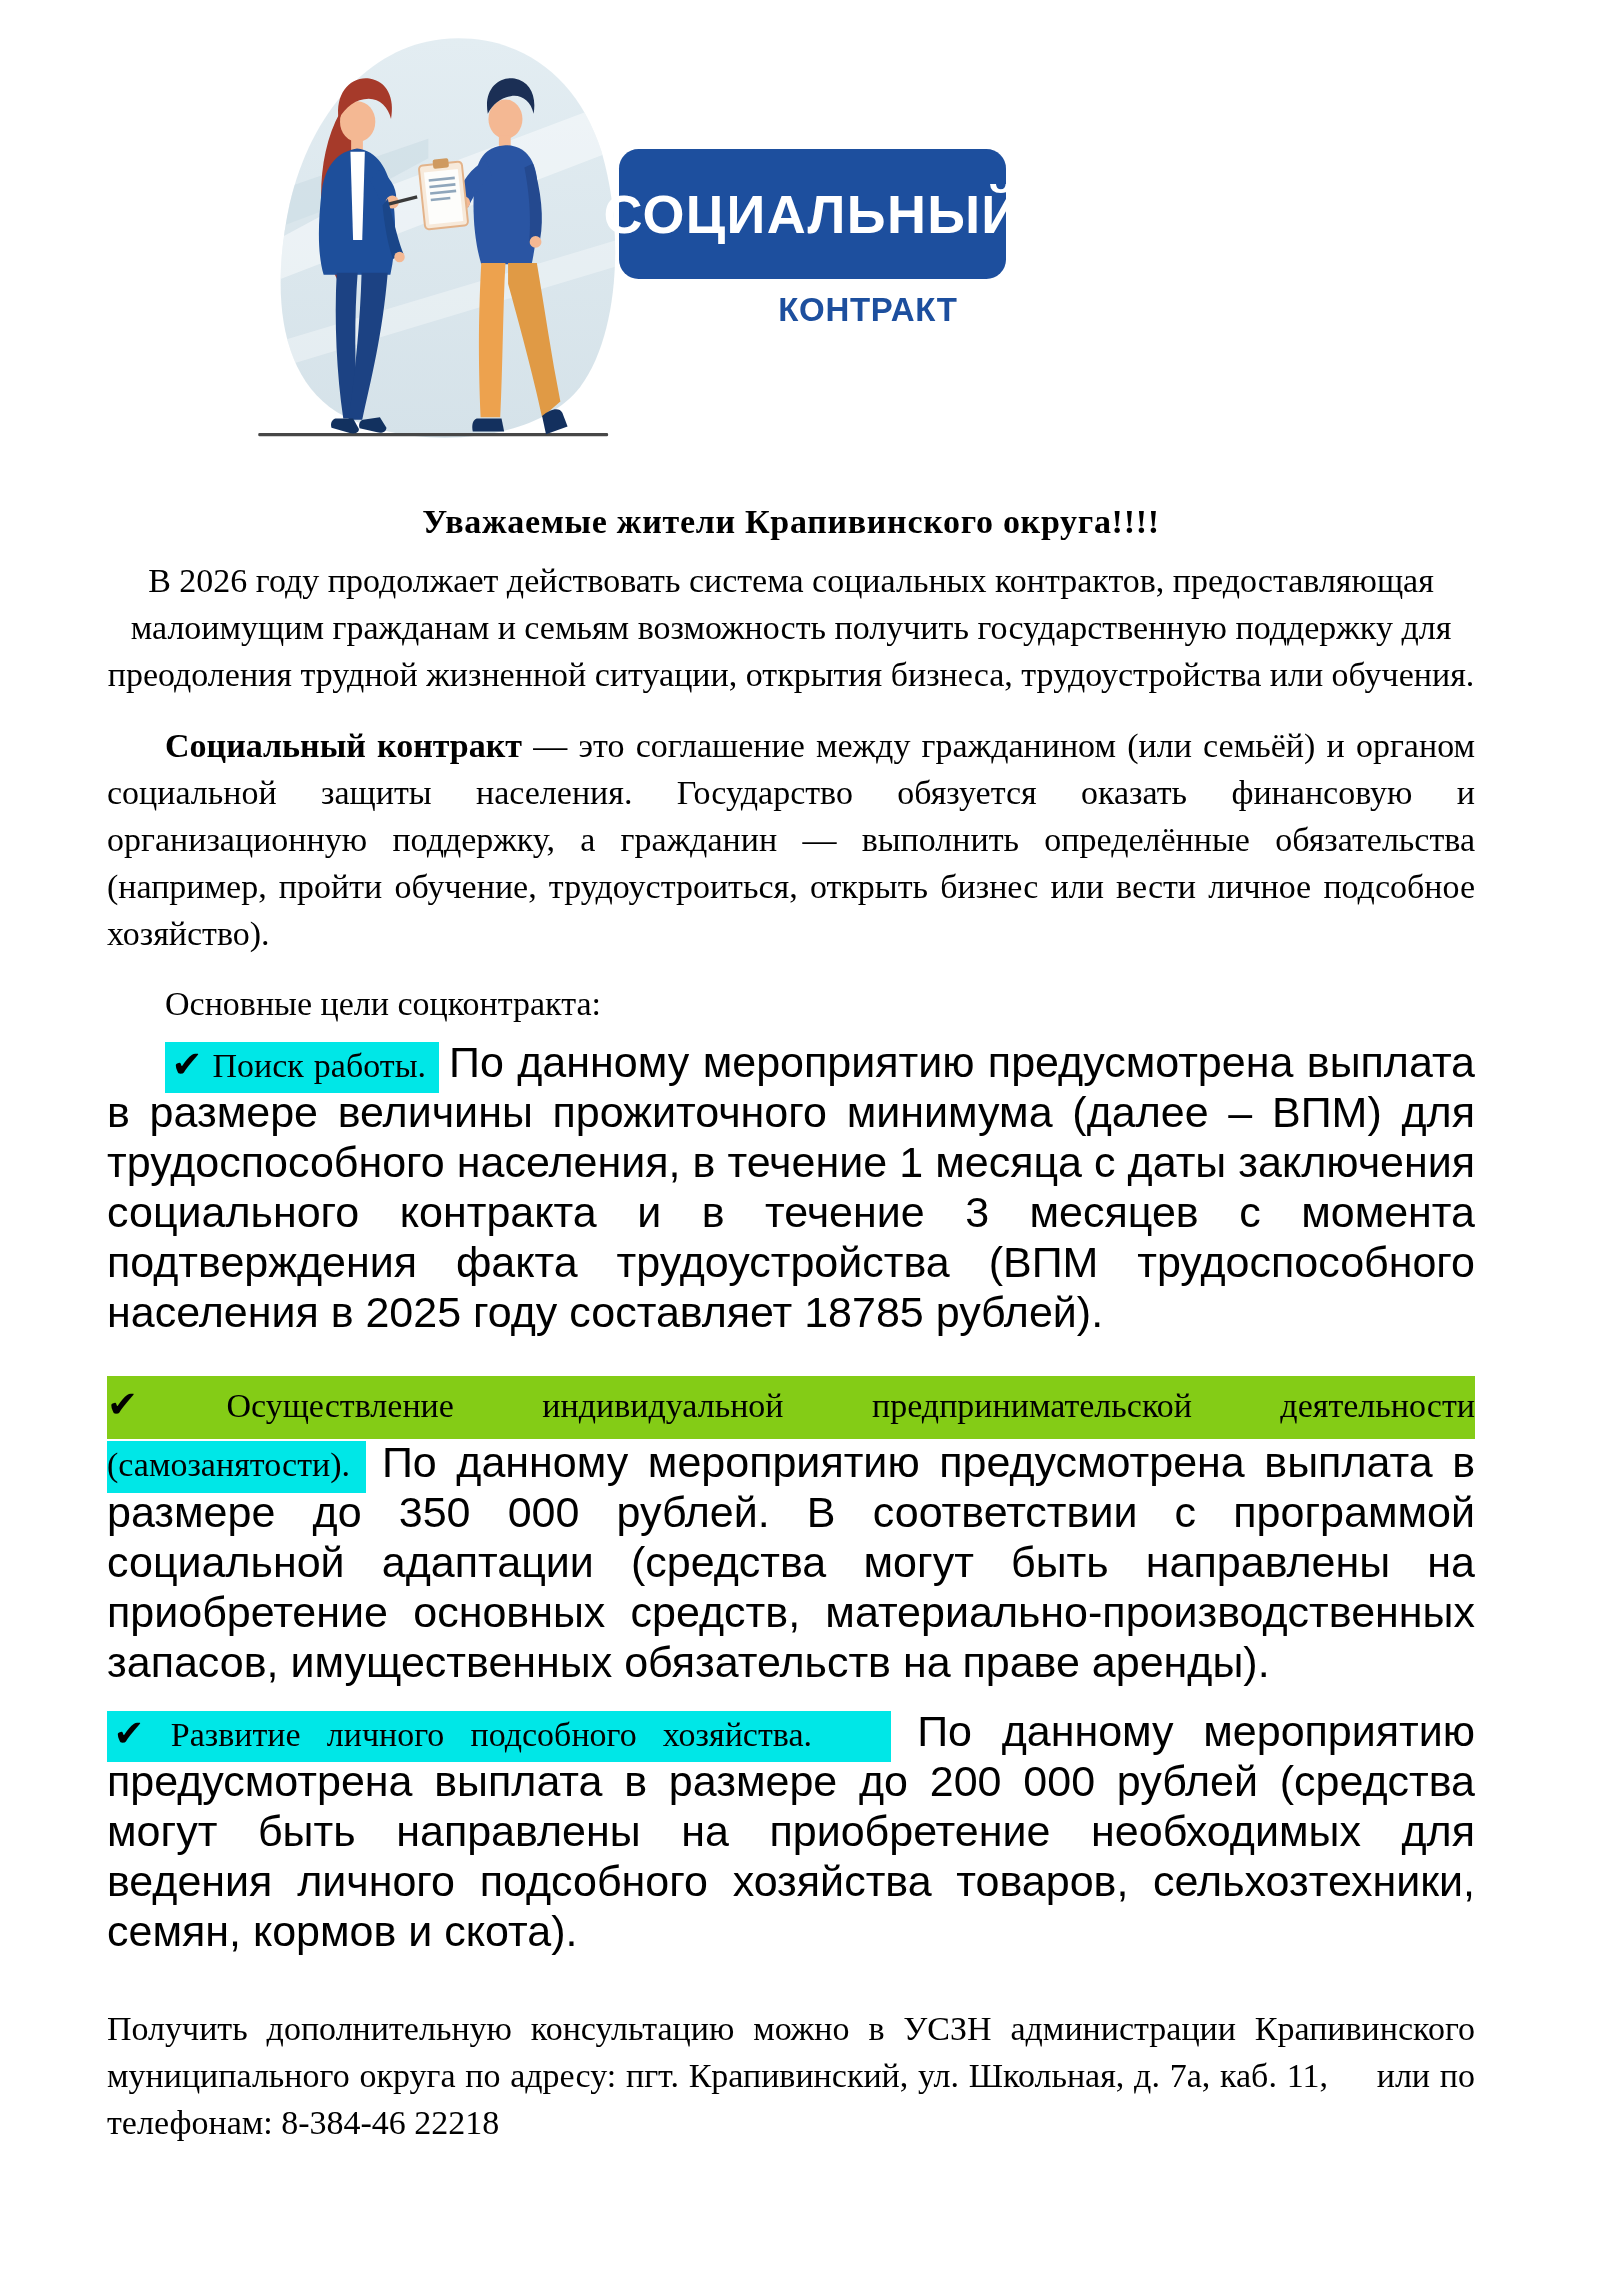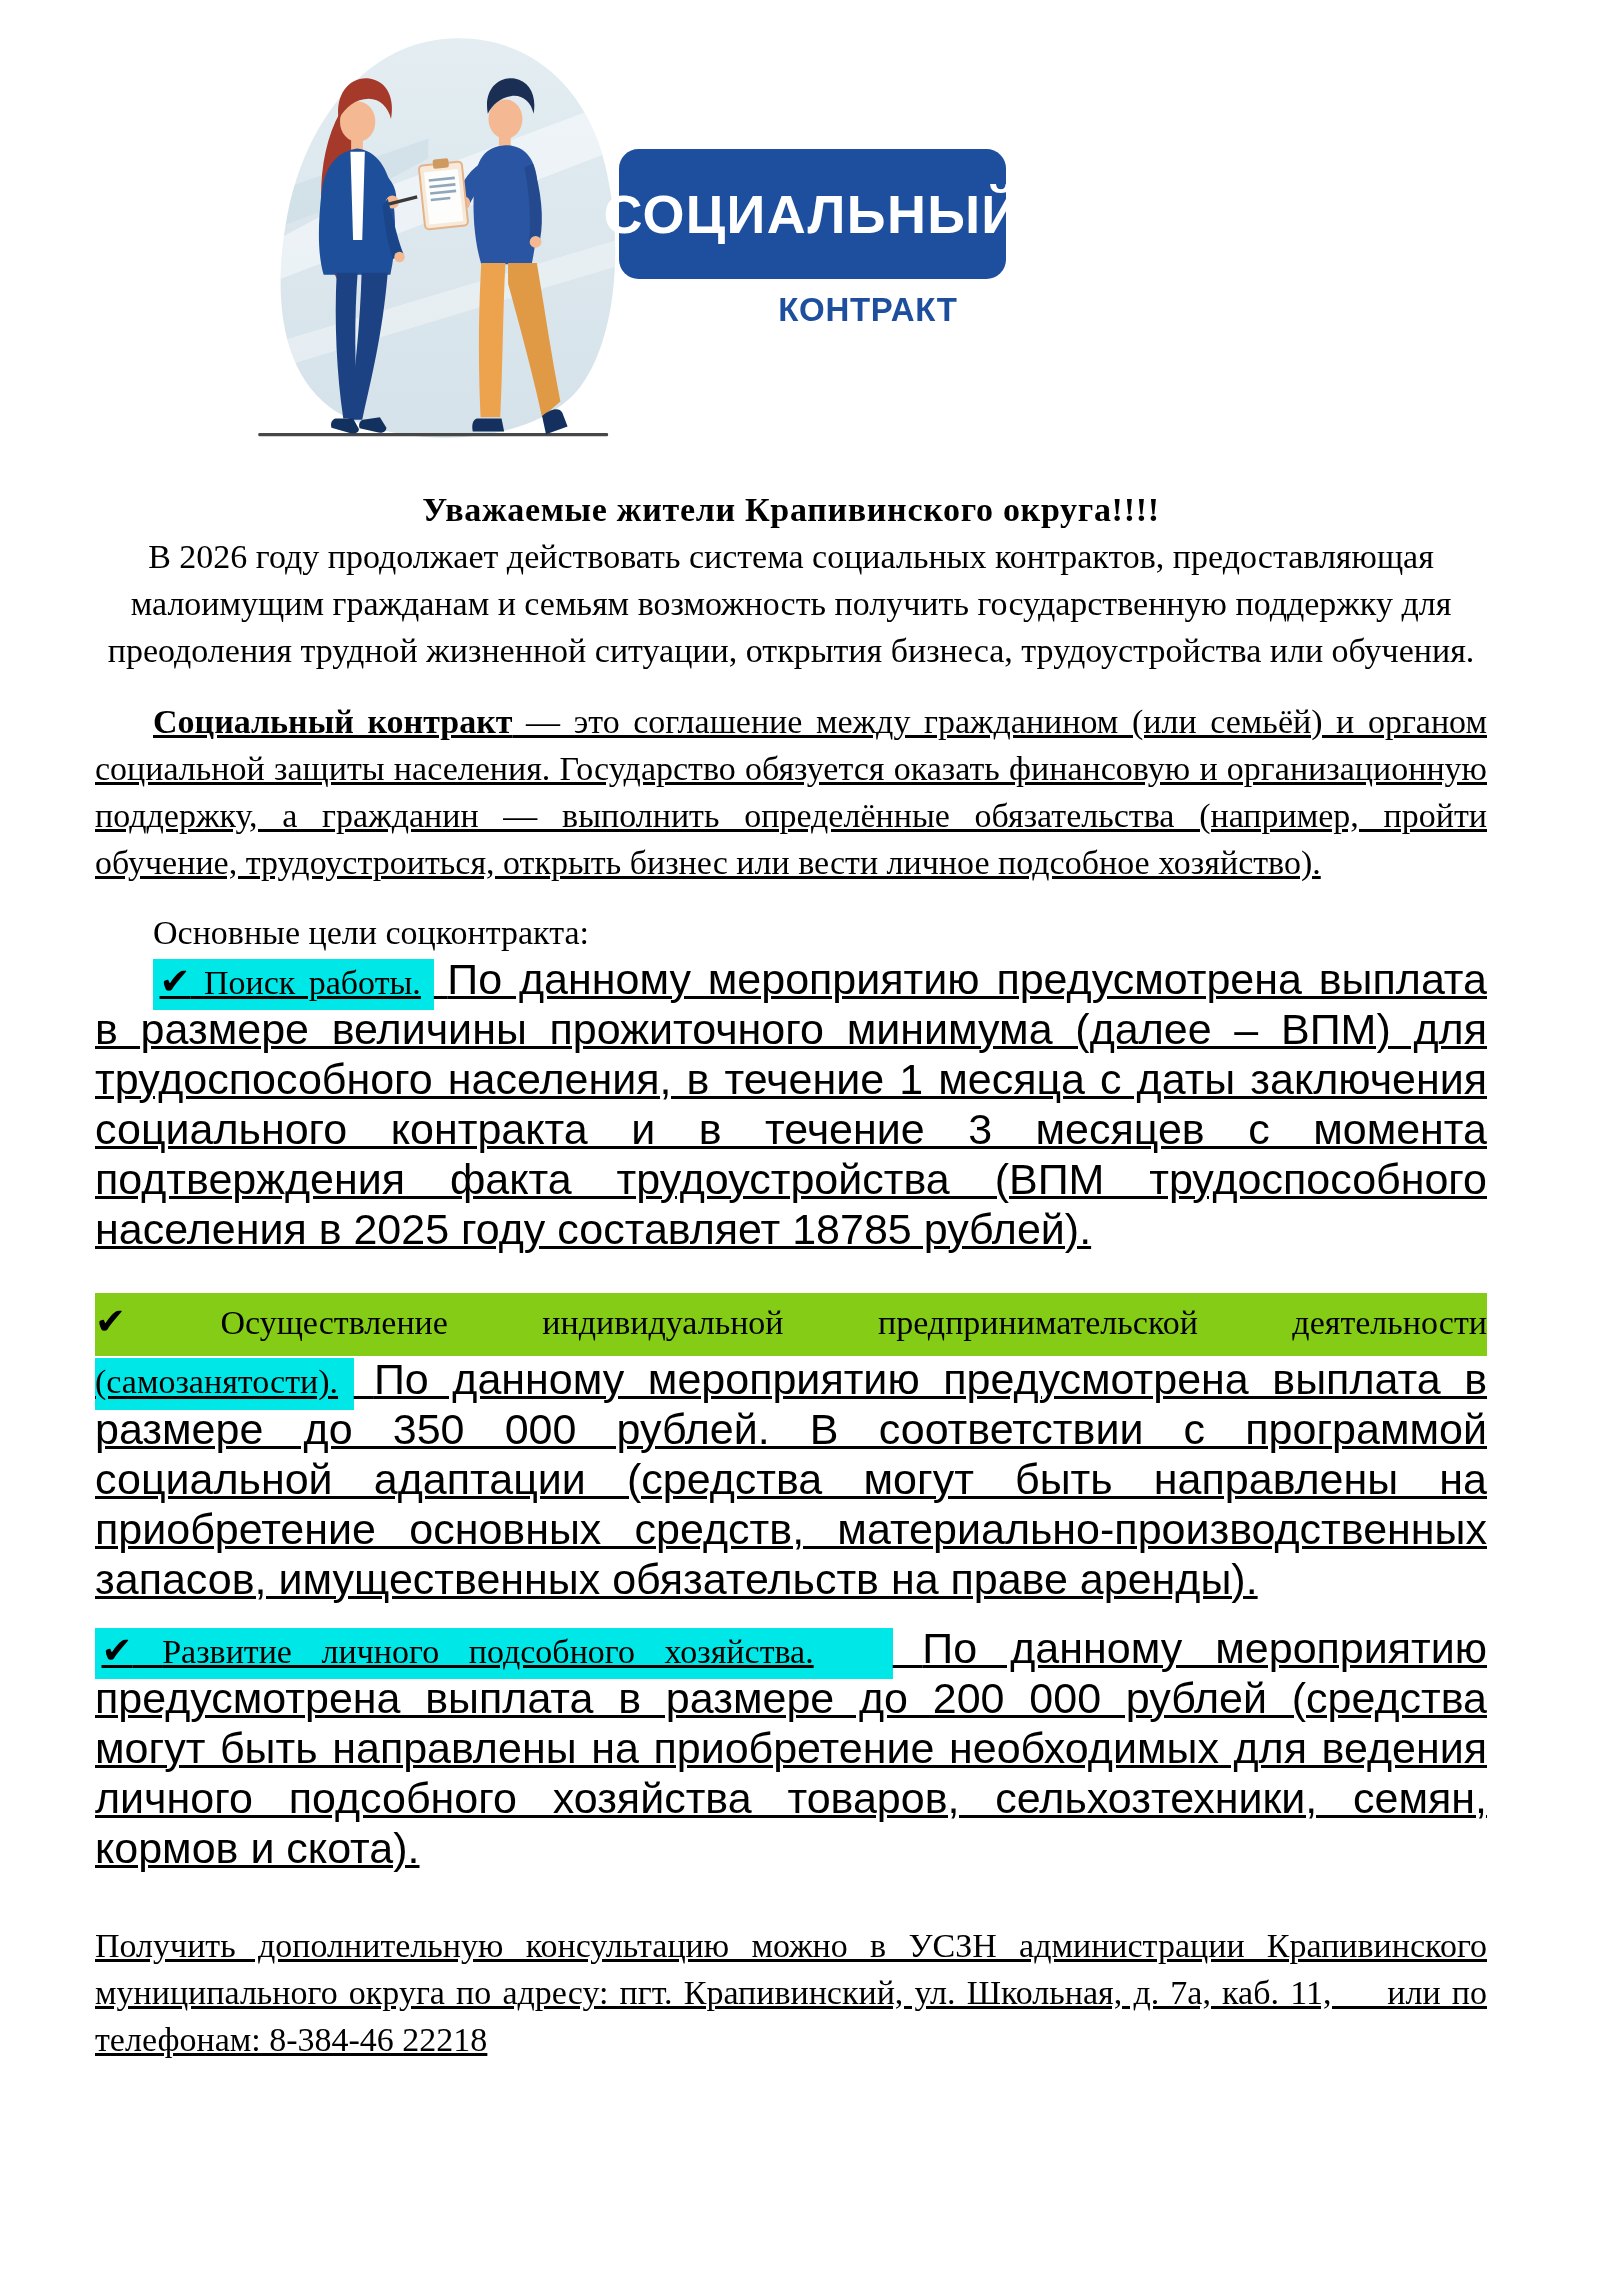--- a/index.html
+++ b/index.html
@@ -13,25 +13,25 @@
   .logo-badge{width:387px;height:130px;background:#1d4f9e;border-radius:19.6px;
               display:flex;align-items:center;justify-content:center;}
   .logo-badge .t1{font-family:"Liberation Sans",sans-serif;font-weight:bold;color:#ffffff;
                   font-size:54px;letter-spacing:1.3px;white-space:nowrap;}
   .logo-word2{margin:11.8px 0 0 118px;width:262px;text-align:center;
               font-family:"Liberation Sans",sans-serif;font-weight:bold;color:#1d4f9e;
               font-size:33px;letter-spacing:0.7px;white-space:nowrap;}
 
   
   .content{position:absolute;left:95px;top:486px;width:1392px;}
-  .content p{margin:0;font-size:34px;line-height:47px;}
+  .content p{margin:12px;font-size:34px;line-height:47px;}
   .title{margin:0 0 6.5px 0;text-align:center;font-size:47px;line-height:56px;
          font-weight:bold;letter-spacing:0.7px;}
   .center{text-align:center;}
-  .just{text-align:justify;text-decoration:underline;}
+  .just{text-align:justify;}
   .indent{text-indent:58px;}
   .mb36{margin-bottom:23.6px !important;}
   .goal1{margin-bottom:37px !important;}
   .goal2{margin-bottom:19.6px !important;}
   .goal3{margin-bottom:47px !important;}
   .term{margin-bottom:34px !important;}
   .sans{font-family:"Liberation Sans",sans-serif;font-size:43px;}
   .check{font-family:"DejaVu Sans",sans-serif;font-weight:bold;font-size:37px;}
   .hl{background:#00e7e7;}
   .hl-pad1{padding:5.2px 13px 9.2px 6.5px;}

